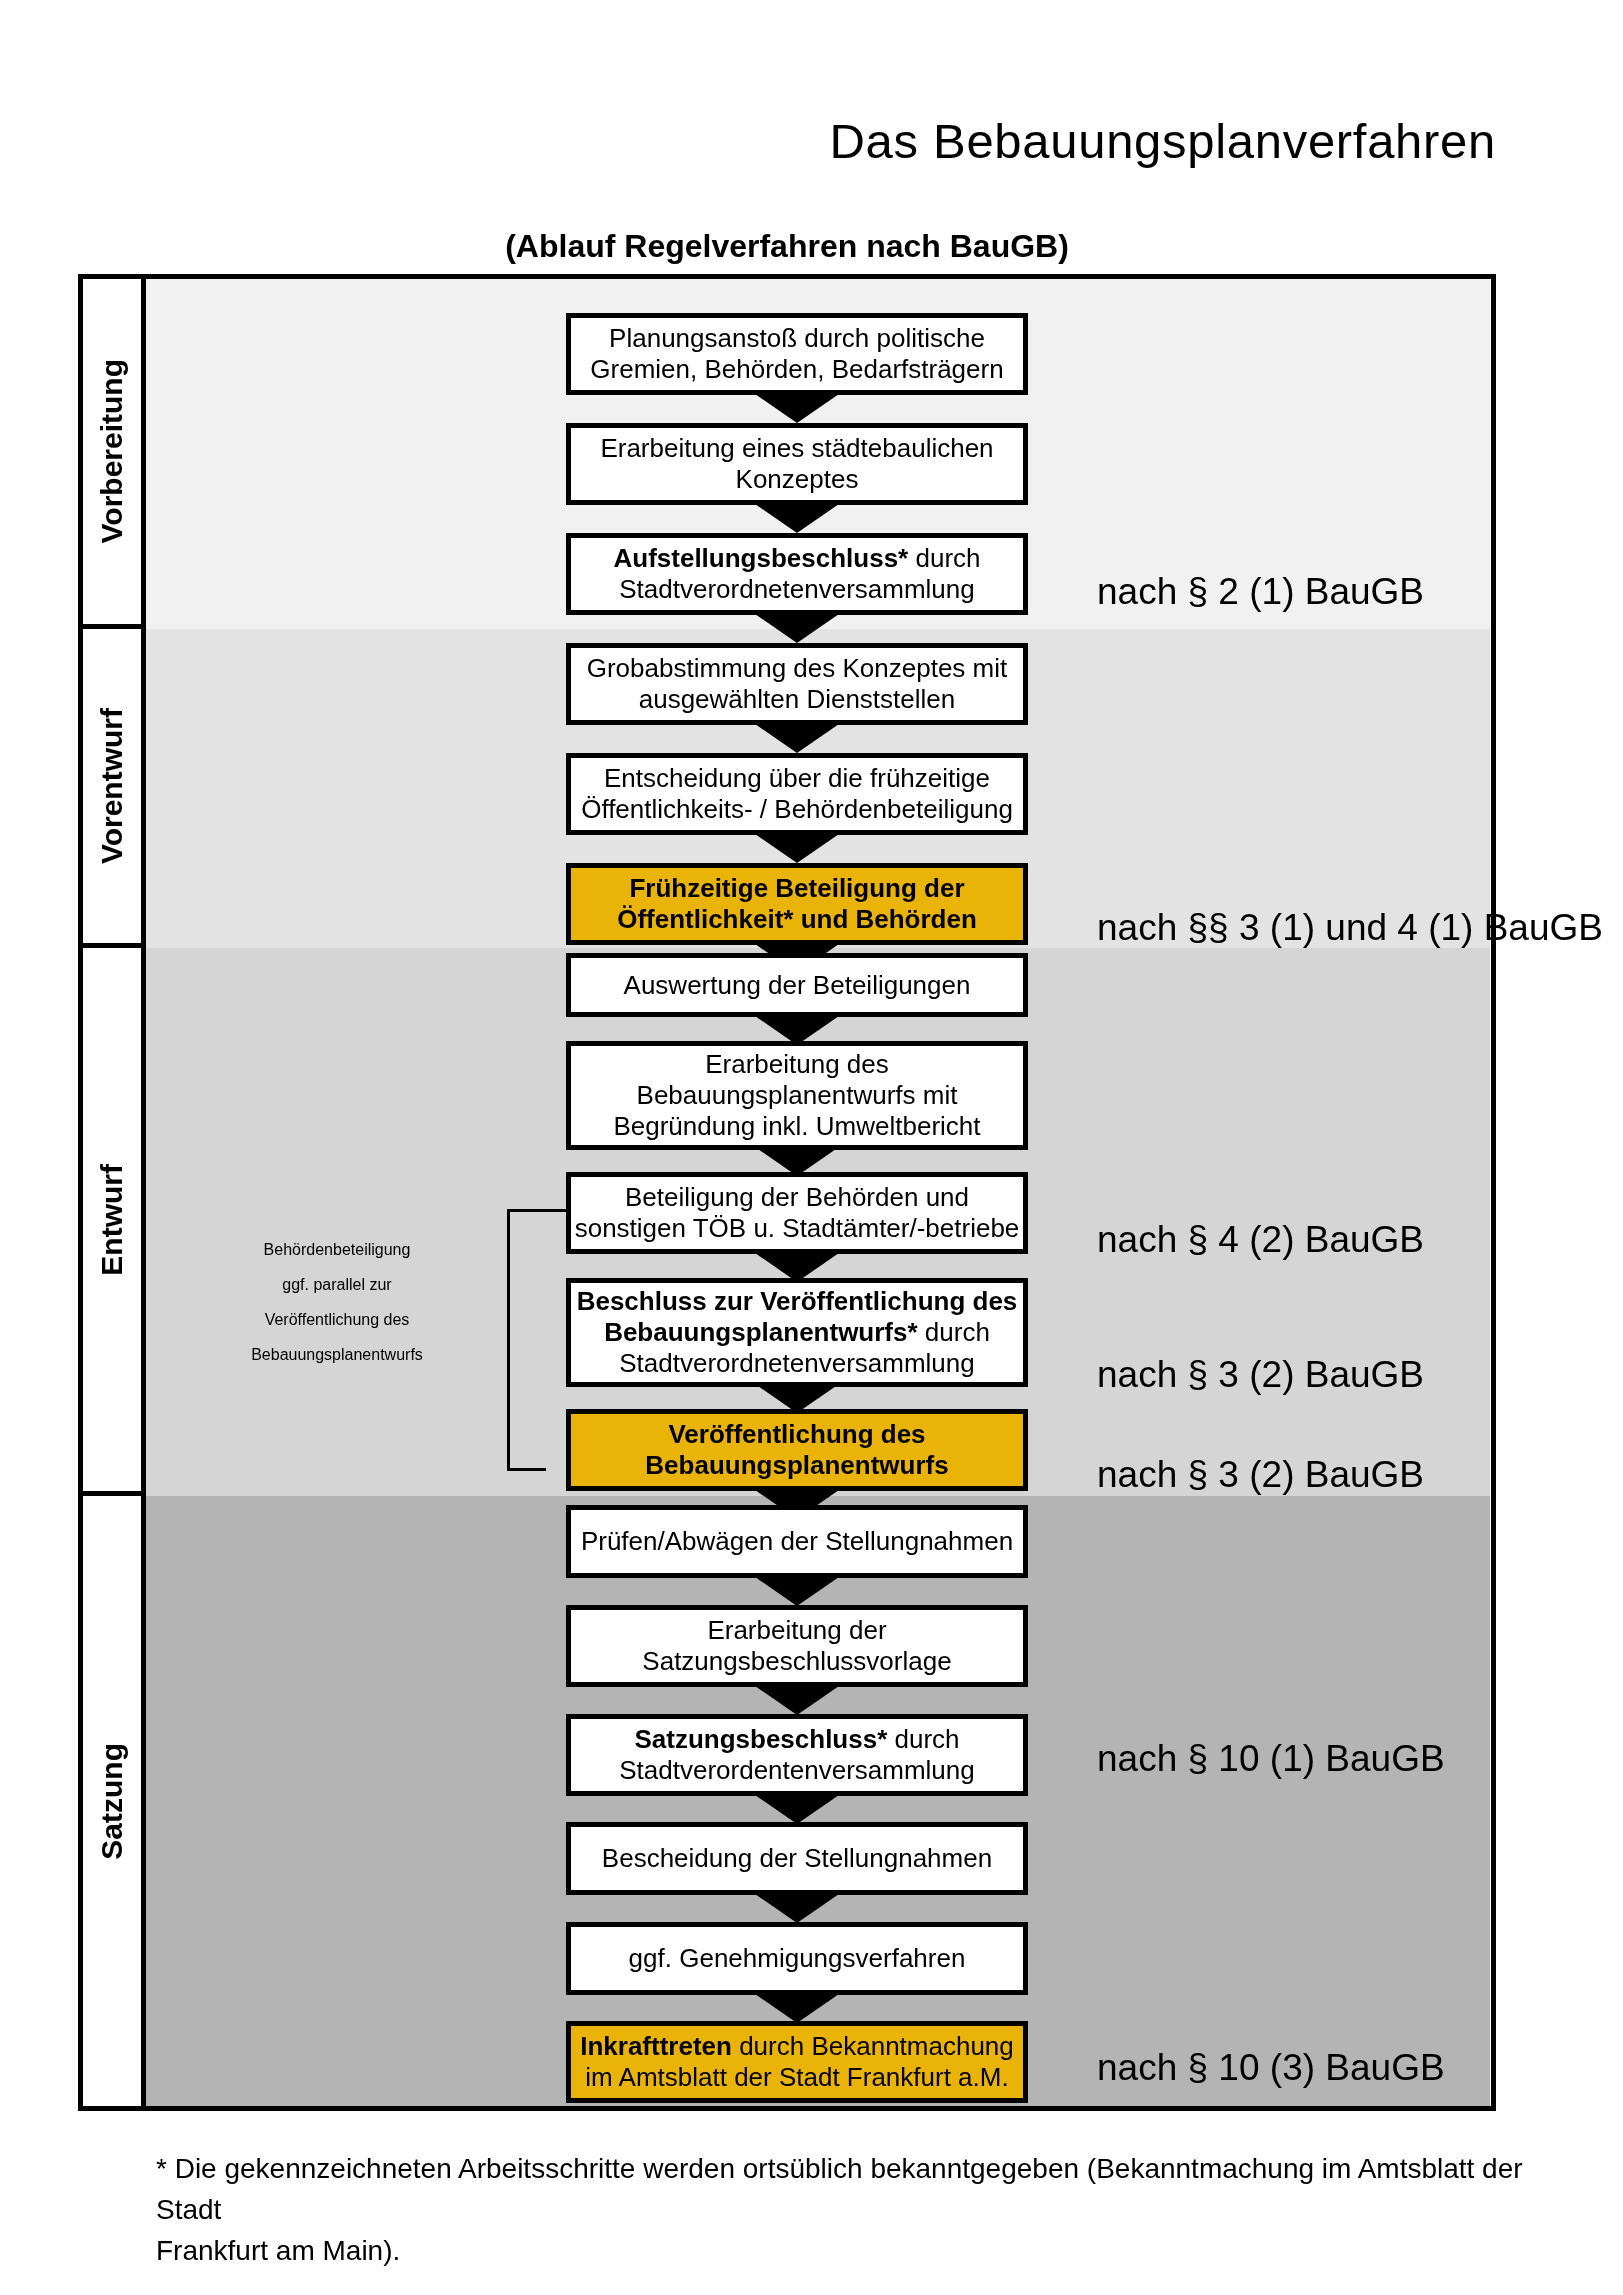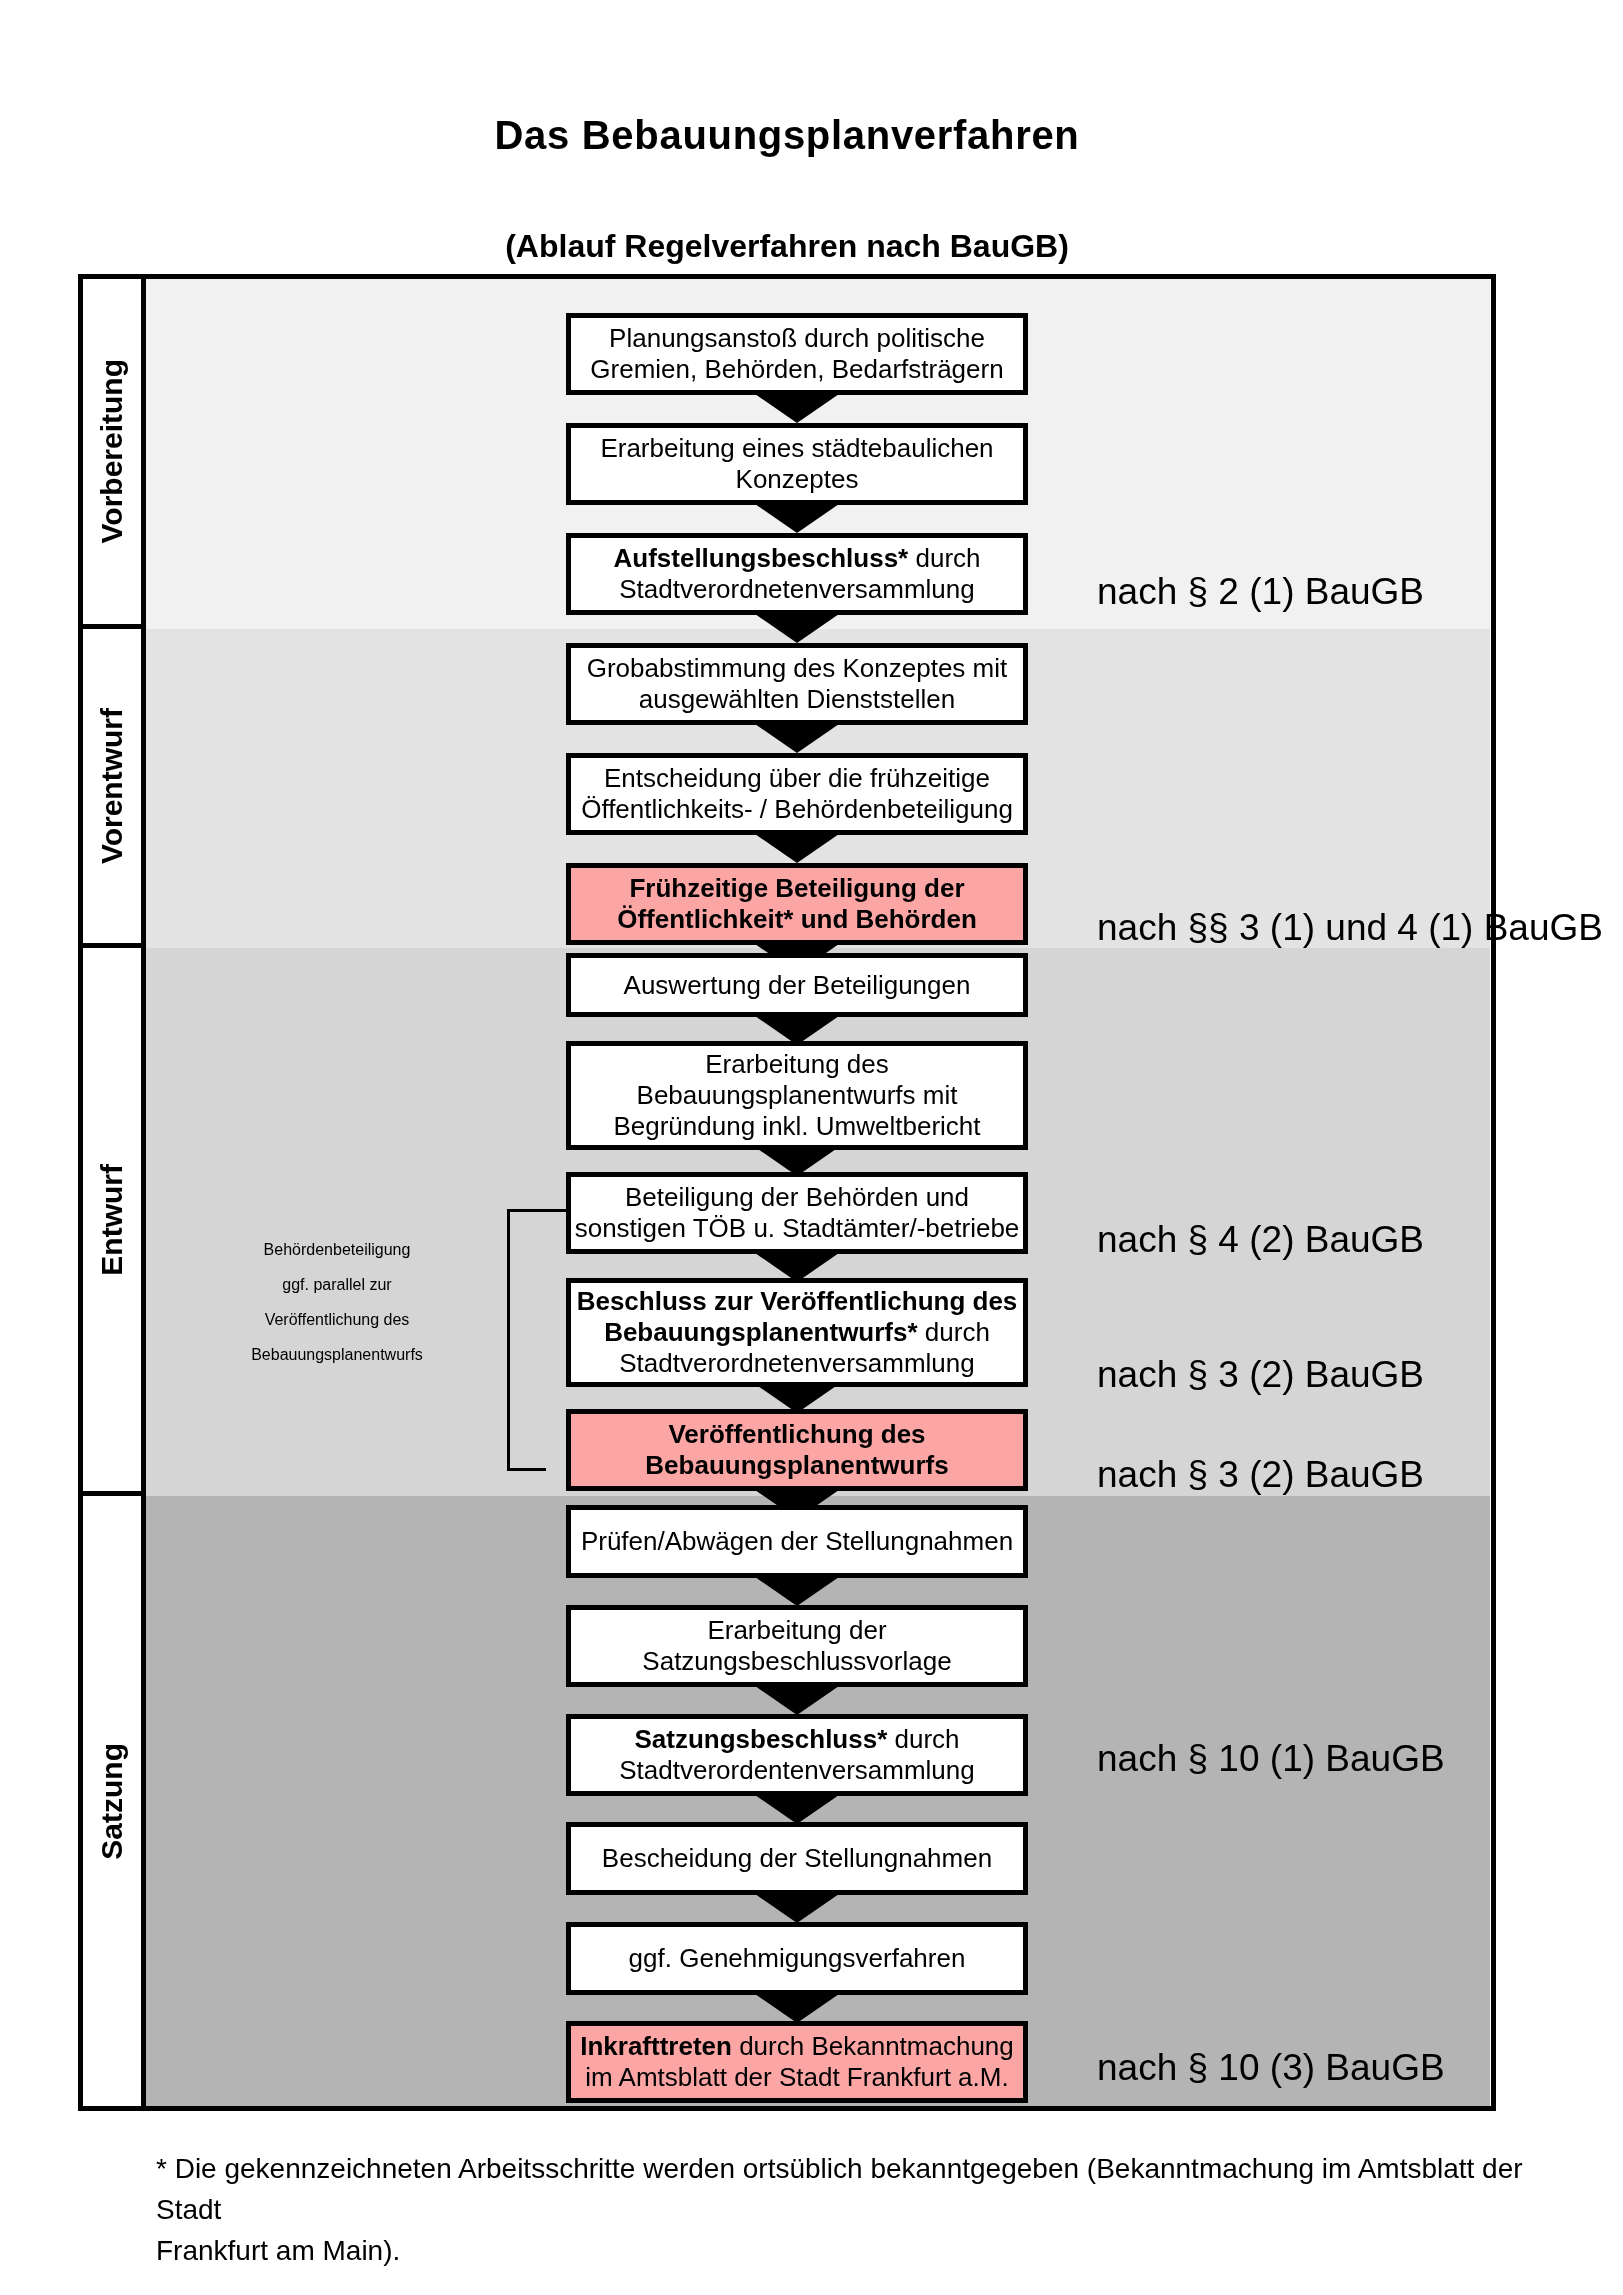--- a/index.html
+++ b/index.html
@@ -4,22 +4,22 @@
 <style>
   html,body{margin:0;padding:0;}
   body{
     width:1623px;height:2295px;position:relative;background:#ffffff;
     font-family:"Liberation Sans",sans-serif;color:#000;
     -webkit-font-smoothing:antialiased;
   }
   .abs{position:absolute;}
 
   
-  .title{left:78px;top:113px;width:1418px;text-align:center;
-         font-size:40px;font-weight:bold;letter-spacing:0.7px;}
+  .title{left:78px;top:113px;width:1418px;text-align:right;
+         font-size:49px;font-weight:normal;letter-spacing:0.7px;}
   .subtitle{left:78px;top:228px;width:1418px;text-align:center;
          font-size:32px;font-weight:bold;}
 
   
   .frame{left:78px;top:274px;width:1418px;height:1837px;
          border:5.2px solid #000;box-sizing:border-box;z-index:1;}
   .frame-inner{position:relative;width:100%;height:100%;}
 
   
   .pcell{position:absolute;left:0;width:63px;background:#fff;
@@ -39,21 +39,21 @@
   .band2{top:350px;height:319px;background:#e3e3e3;}
   .band3{top:669px;height:548px;background:#d5d5d5;}
   .band4{top:1217px;height:610px;background:#b4b4b4;}
 
   
   .box{left:566px;width:462px;background:#fff;border:5.2px solid #000;
        box-sizing:border-box;z-index:4;
        display:flex;align-items:center;justify-content:center;}
   .box .txt{white-space:pre-line;text-align:center;font-size:26px;line-height:31px;width:100%;}
   .box .b{font-weight:bold;margin-top:47px;}
-  .box.hl{background:#fca5a5;}
+  .box.hl{background:#eab308;}
 
   
   .darr{width:0;height:0;left:755px;z-index:3;
         border-left:42px solid transparent;border-right:42px solid transparent;
         border-top:29px solid #000;}
 
   
   .anno{left:1097px;width:367px;font-size:37px;white-space:nowrap;z-index:4;}
 
   

